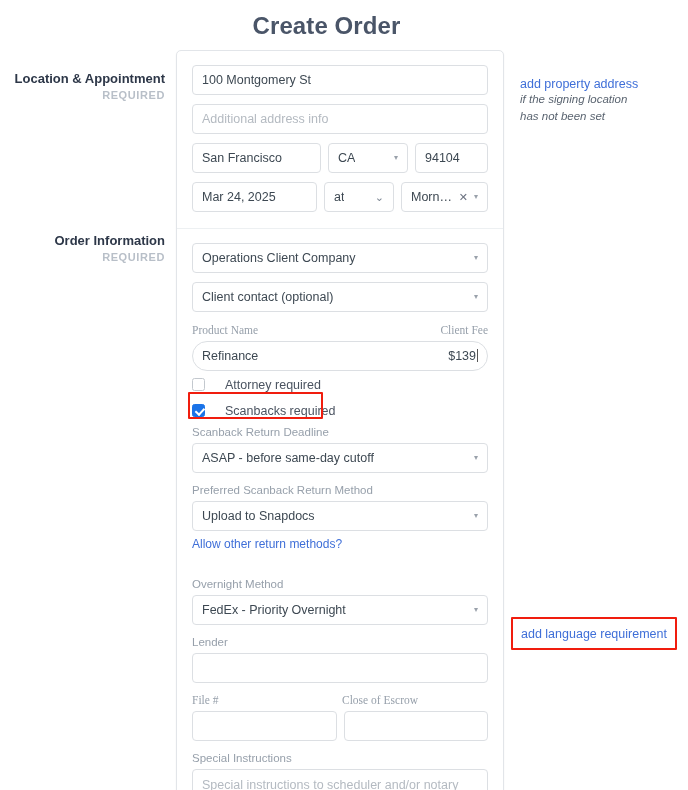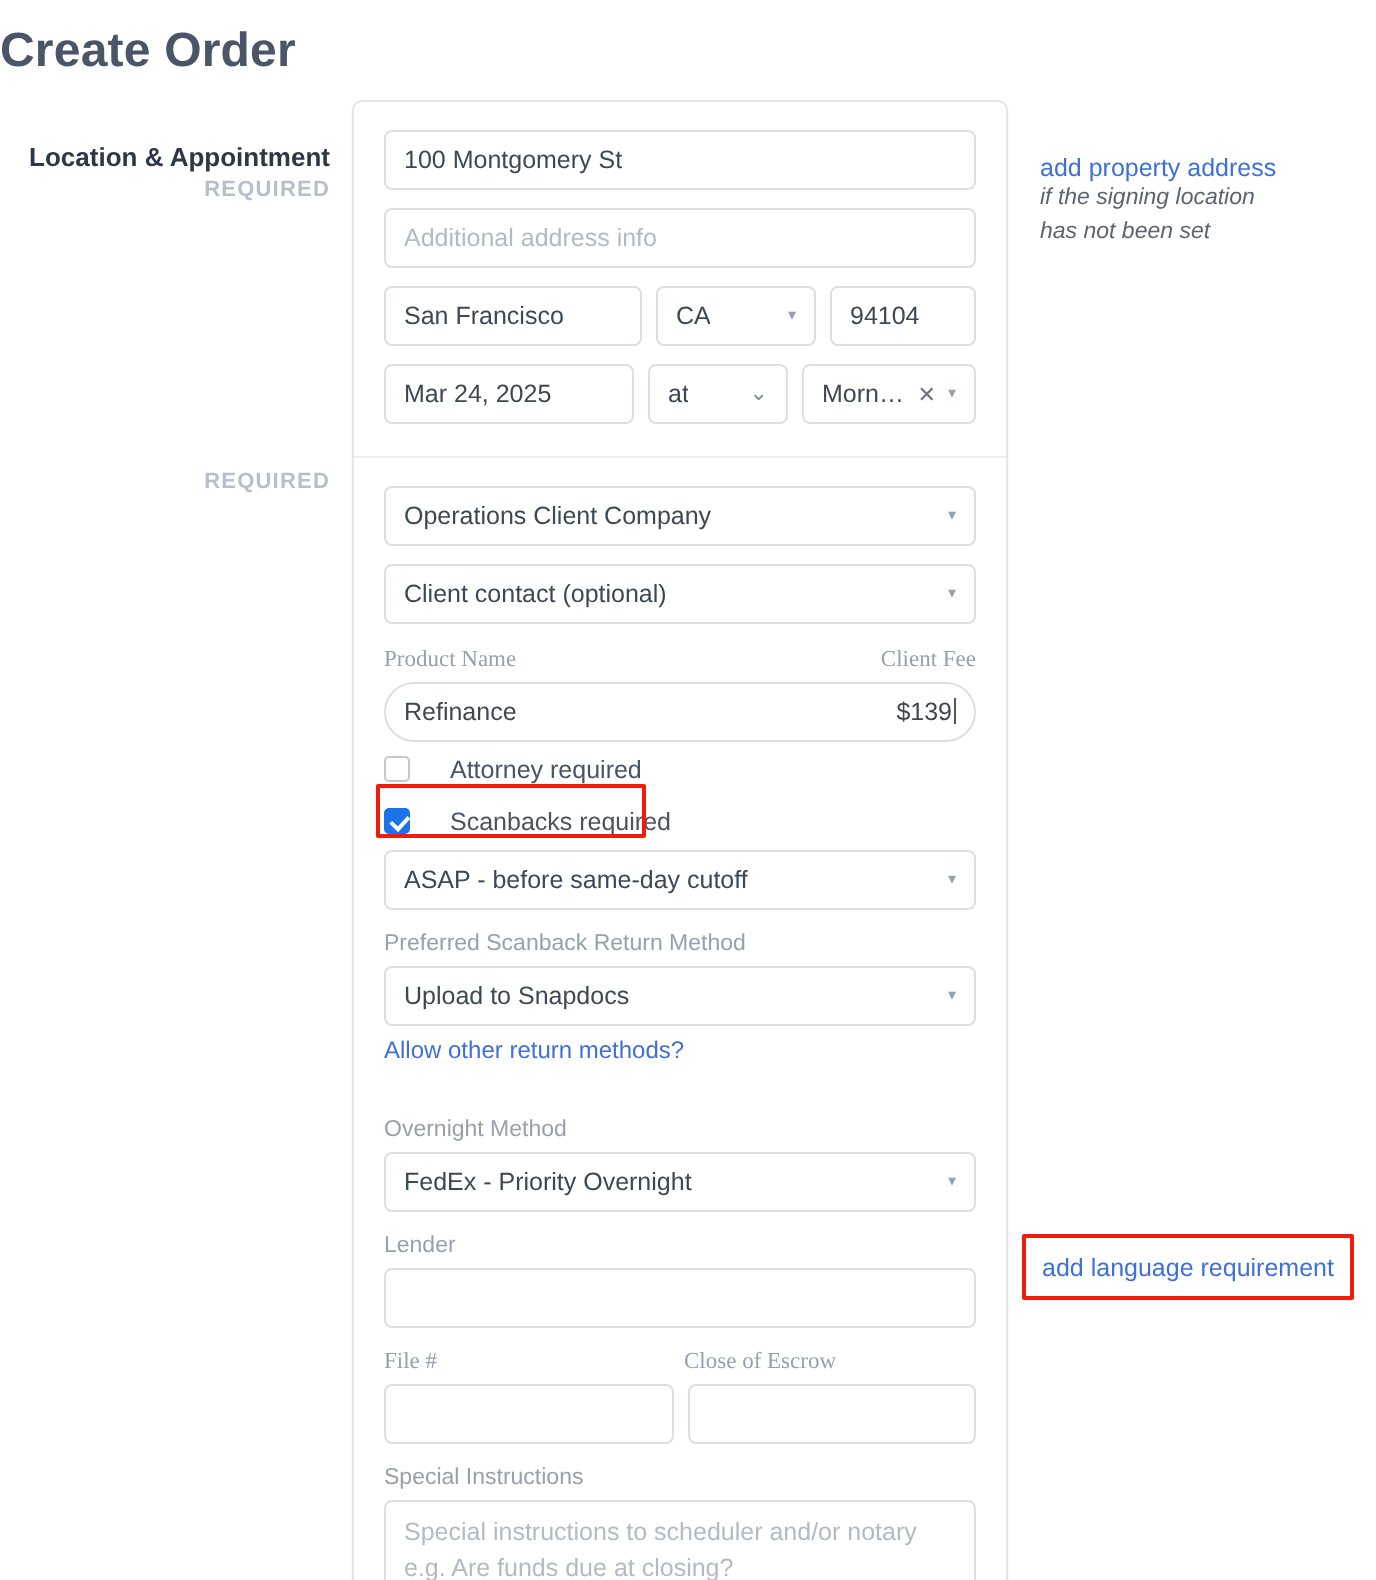--- a/index.html
+++ b/index.html
@@ -16,21 +16,21 @@
     position: relative;
     color: #3d4852;
   }
 
   
   .page-title {
     position: absolute;
     top: 12px;
     left: 0;
     width: 653px;
-    text-align: left;
+    text-align: center;
     font-size: 24px;
     font-weight: 600;
     color: #4a5568;
     letter-spacing: 0.1px;
   }
 
   
   .gutter-label {
     position: absolute;
     left: 0;
@@ -270,20 +270,21 @@
 <body>
 
 <div class="page-title">Create Order</div>
 
 <div class="gutter-label" id="label-location">
   <span class="gl-title">Location &amp; Appointment</span>
   <span class="gl-req">REQUIRED</span>
 </div>
 
 <div class="gutter-label" id="label-order">
+  <span class="gl-title">Order Information</span>
   <span class="gl-req">REQUIRED</span>
 </div>
 
 <div class="card">
 
   <div class="card-section">
 
     <div class="field">
       <span>100 Montgomery St</span>
     </div>
@@ -351,20 +352,21 @@
     <div class="cbrow">
       <span class="cbox"></span>
       <span class="cblabel">Attorney required</span>
     </div>
 
     <div class="cbrow" style="margin-top:6px;margin-bottom:4px;">
       <span class="cbox checked"></span>
       <span class="cblabel">Scanbacks required</span>
     </div>
 
+    <span class="flabel">Scanback Return Deadline</span>
     <div class="field sel" style="margin-bottom:10px;align-items:center;">
       <span class="sel-val">ASAP - before same-day cutoff</span>
       <span class="caret-tri">▾</span>
     </div>
 
     <span class="flabel">Preferred Scanback Return Method</span>
     <div class="field sel" style="margin-bottom:3px;">
       <span class="sel-val">Upload to Snapdocs</span>
       <span class="caret-tri">▾</span>
     </div>

